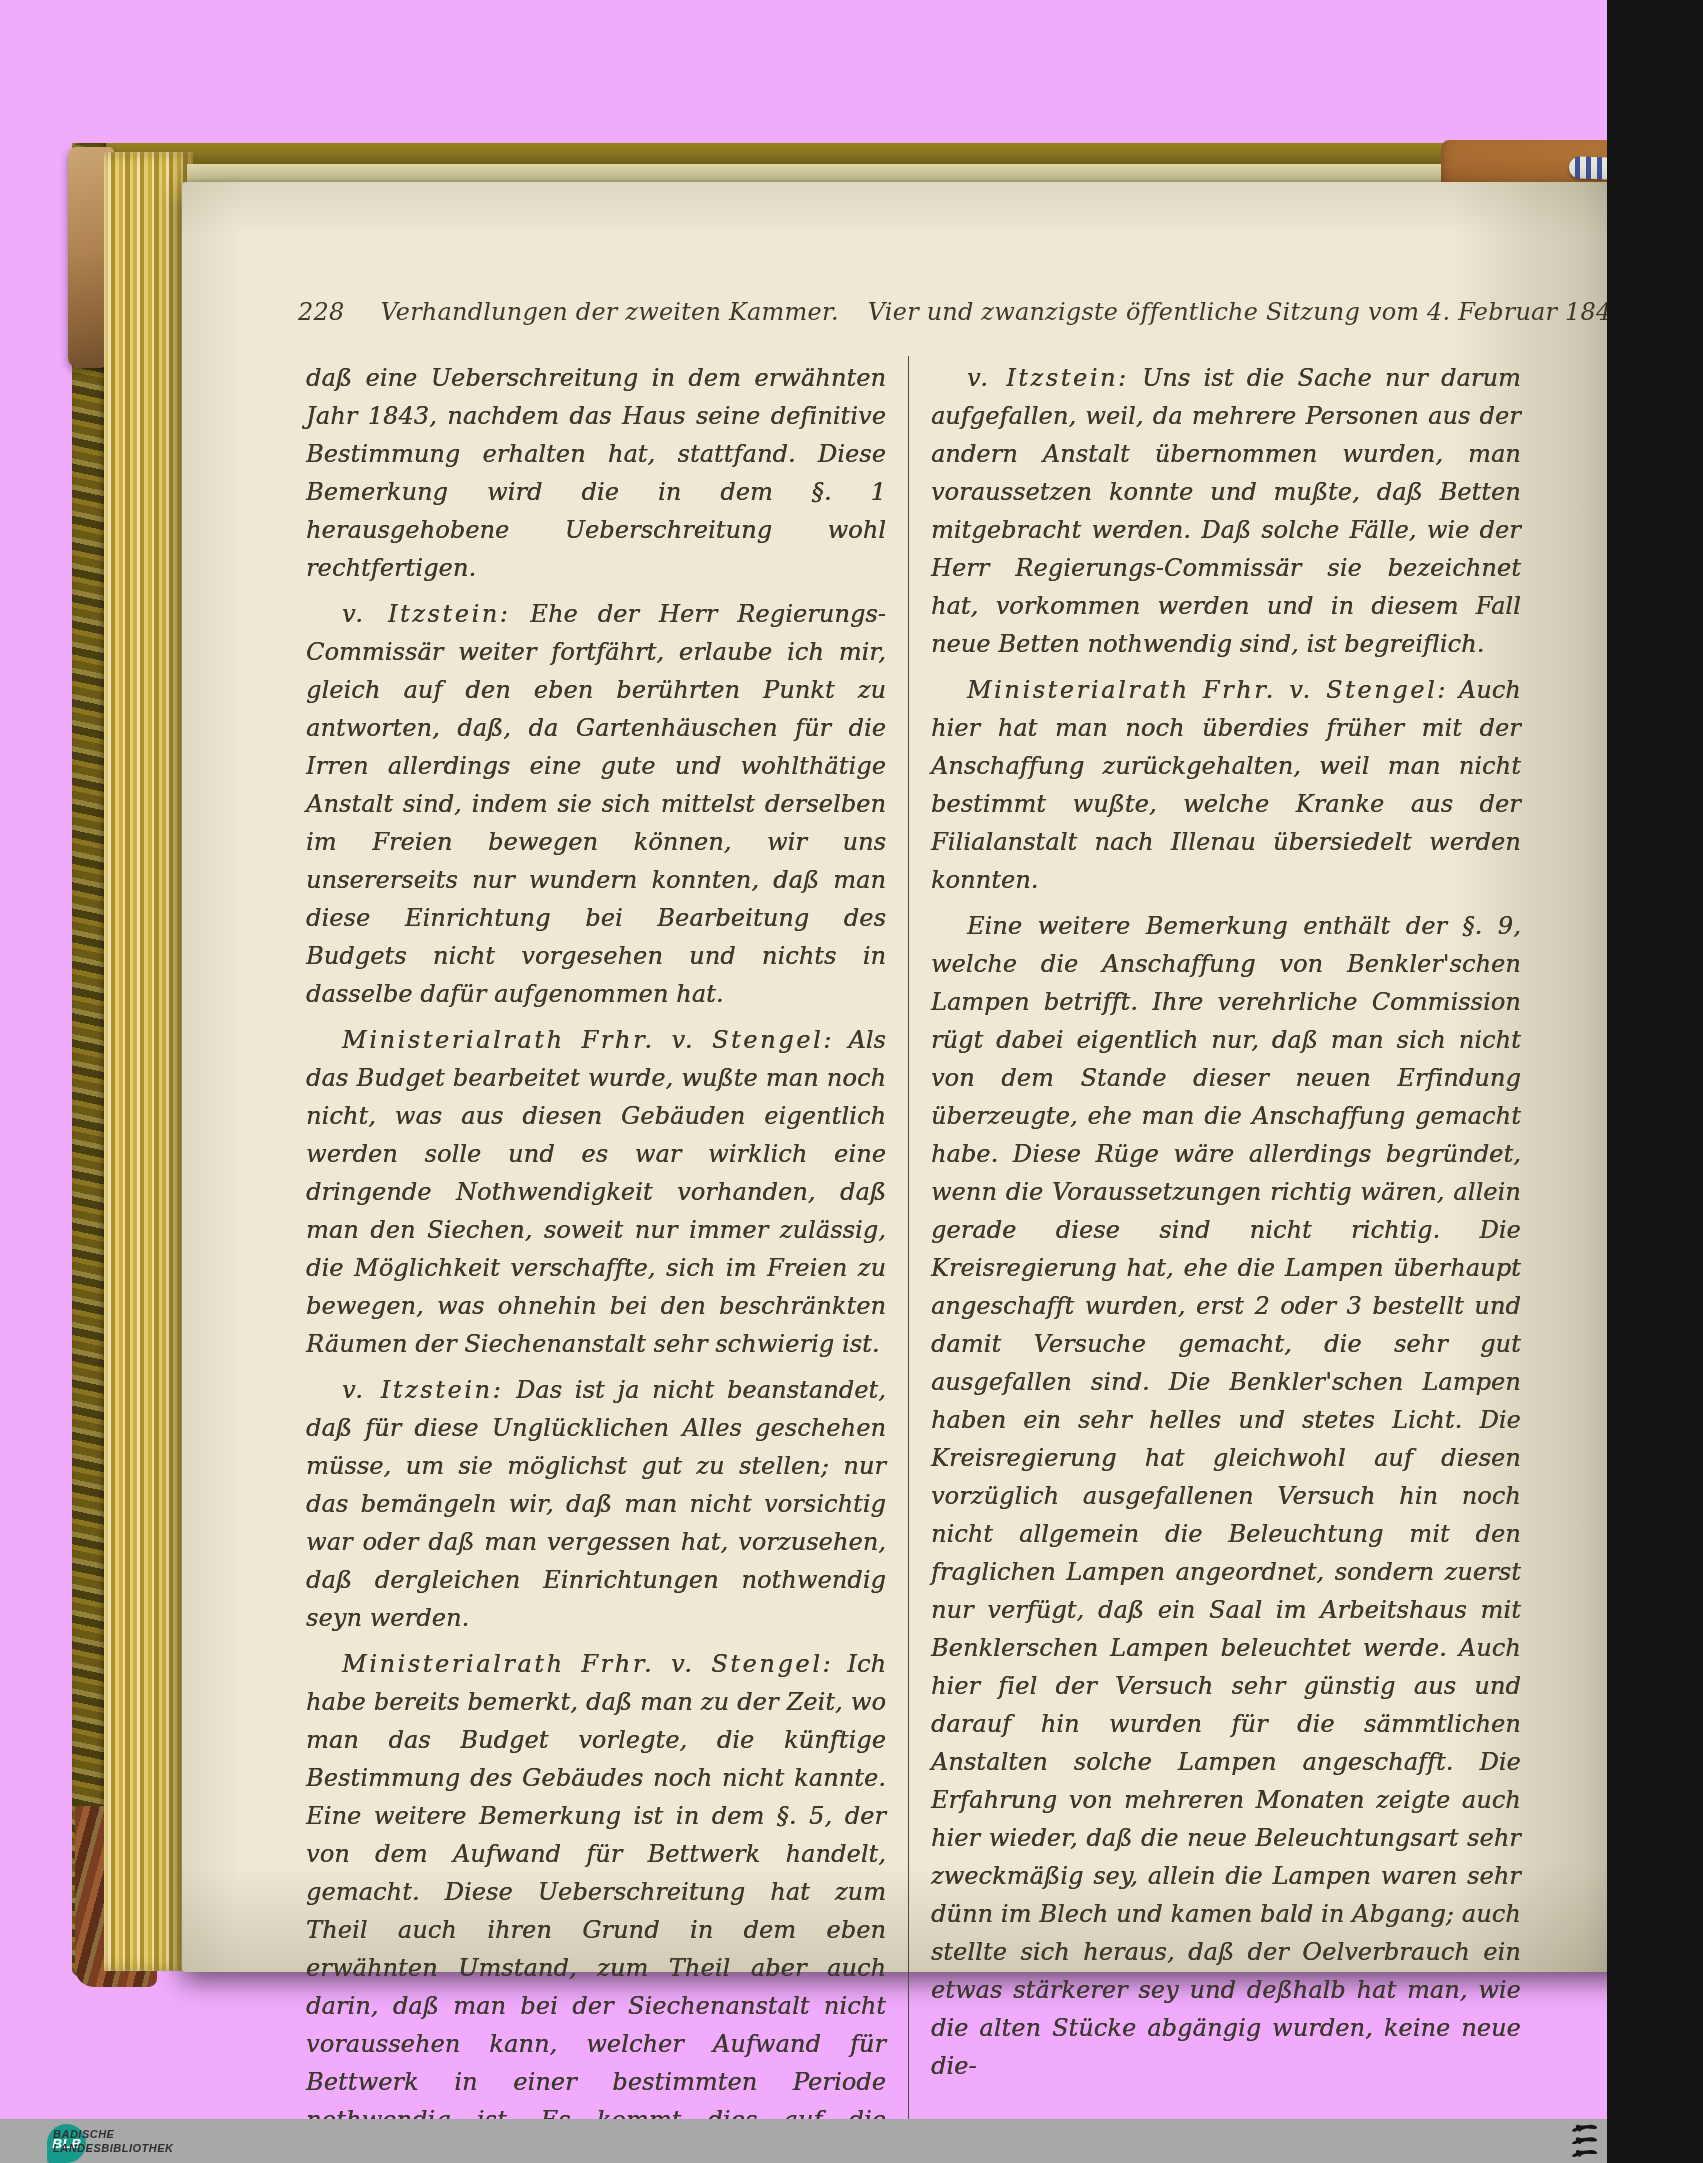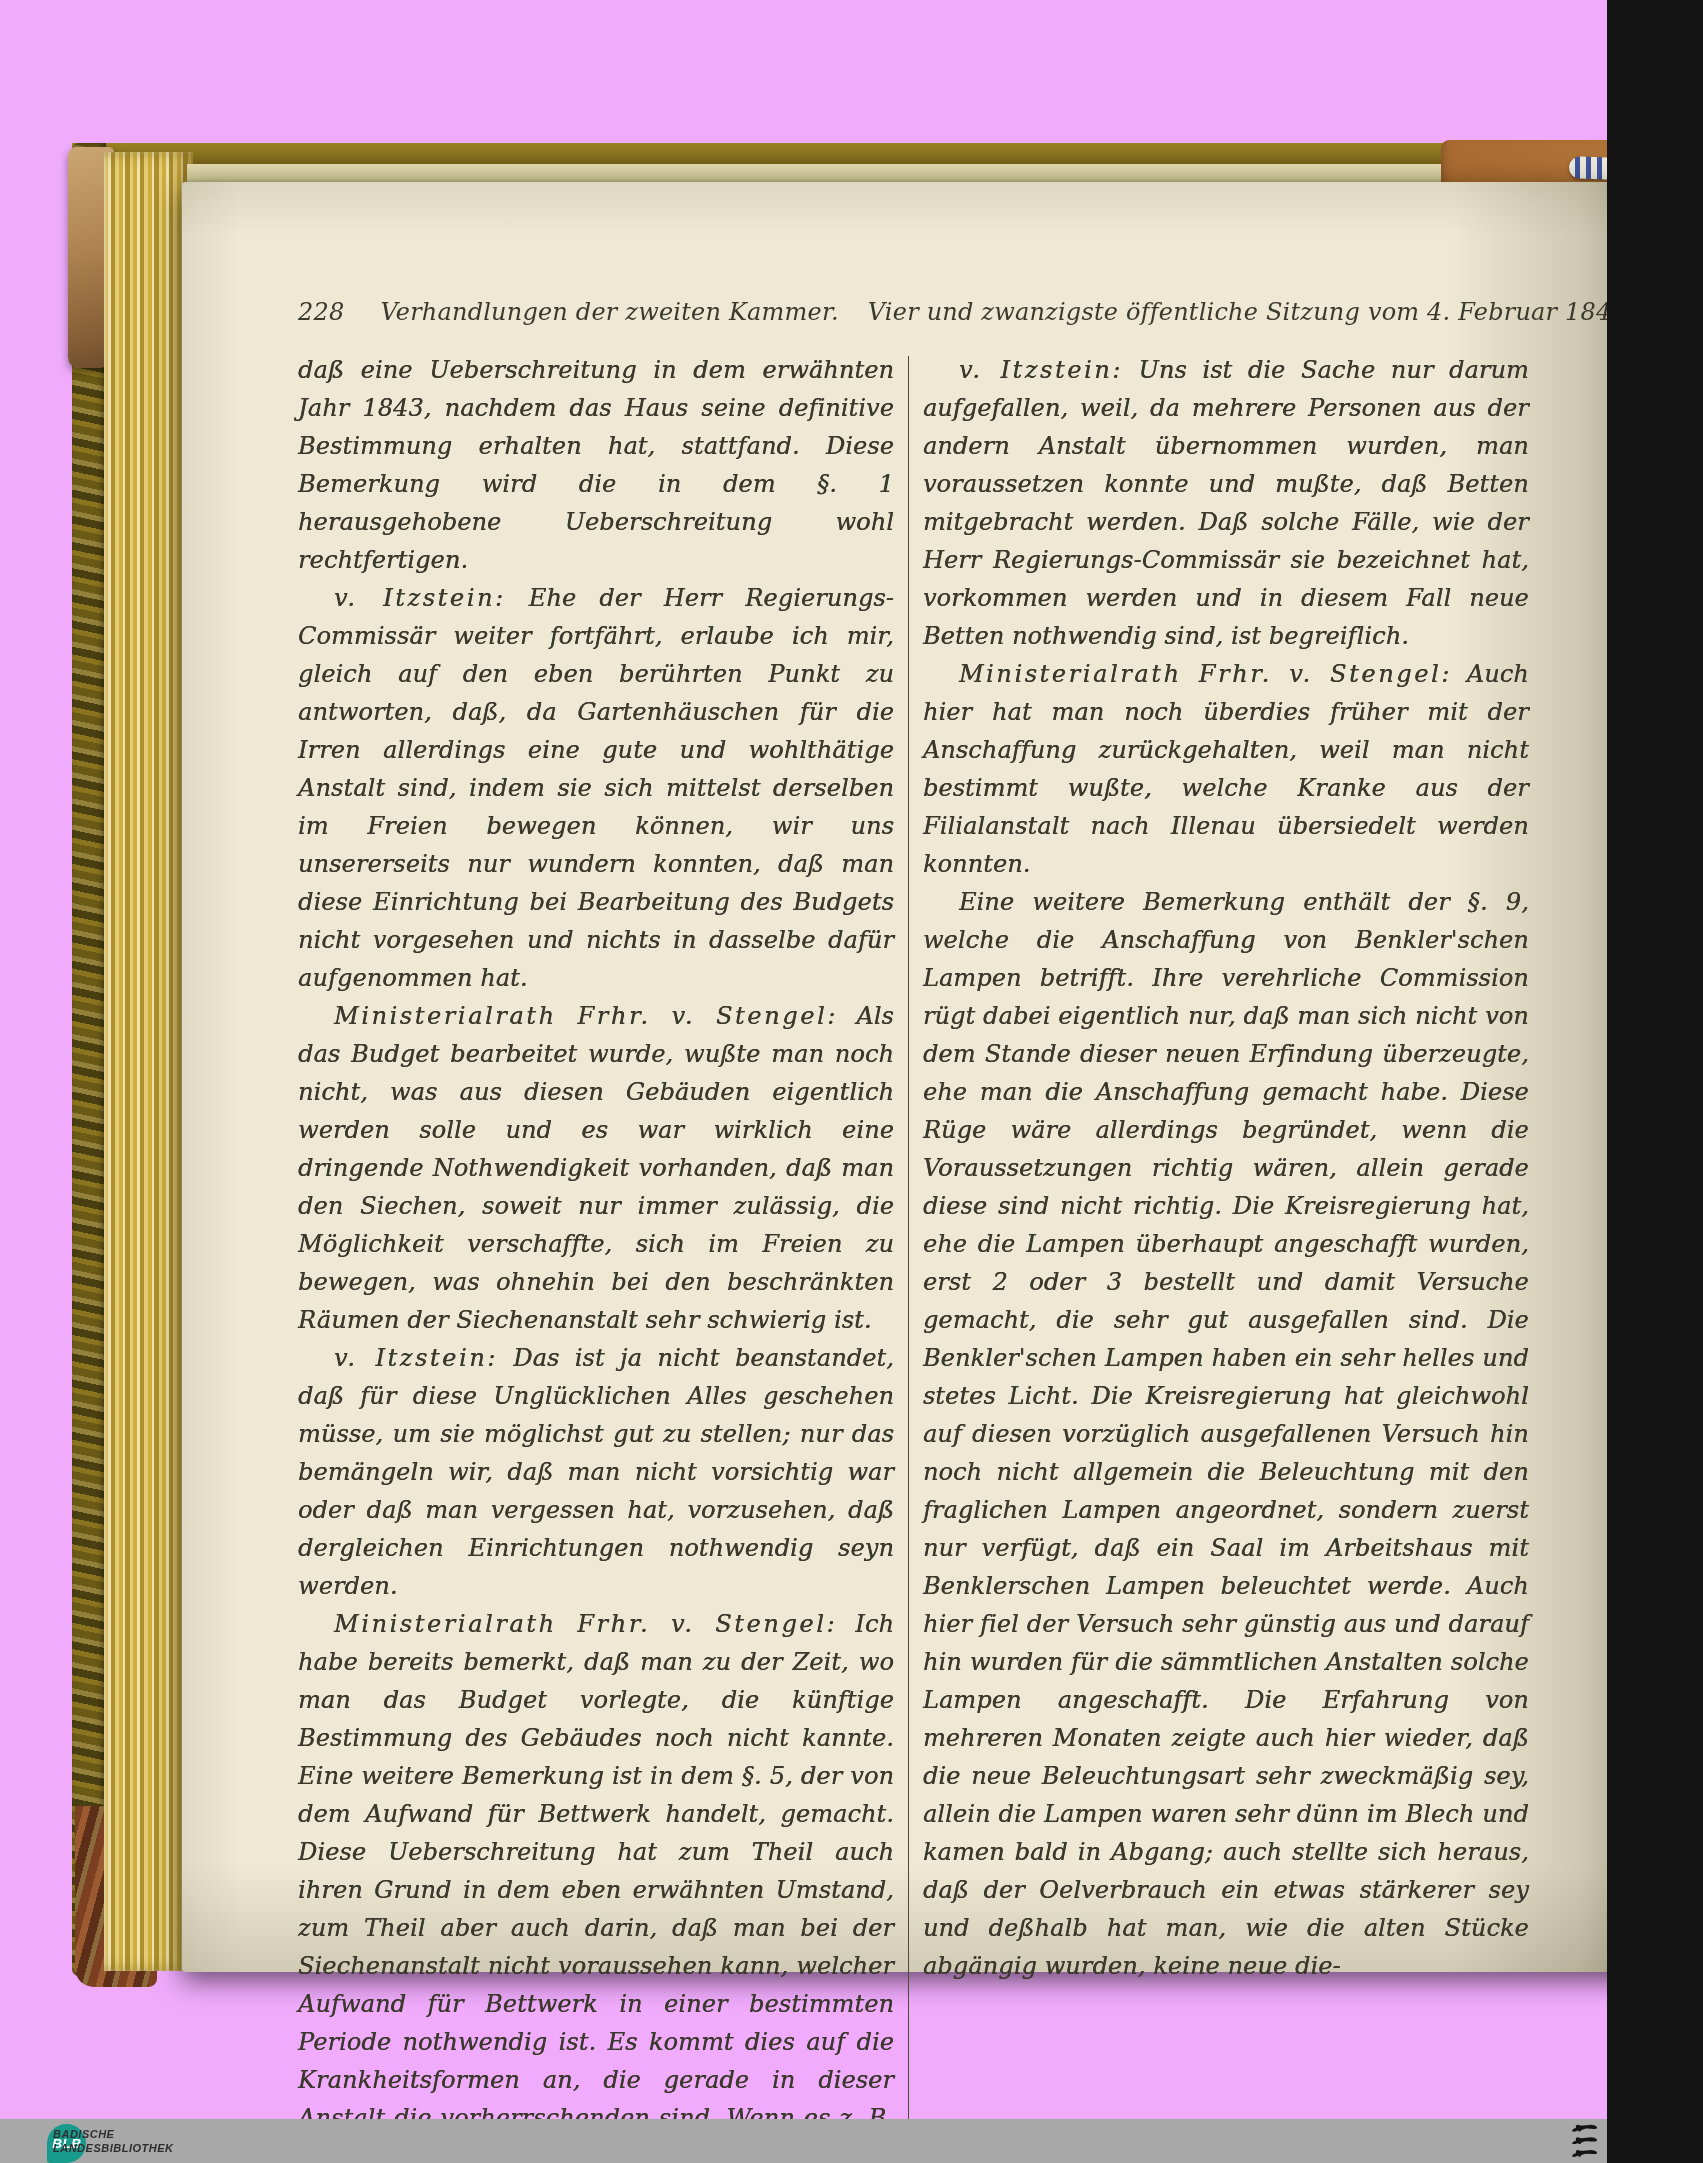--- a/index.html
+++ b/index.html
@@ -45,21 +45,21 @@
   .page-header{position:absolute;left:116px;top:116px;width:1261px;font-size:24px;
     white-space:nowrap;letter-spacing:0.2px;}
   .page-header .pgnum{margin-right:36px;}
   .page-header .title{margin-right:29px;}
   .columns{position:absolute;left:116px;top:169px;width:1244px;display:flex;align-items:stretch;}
   .col{font-size:24px;line-height:38px;text-align:justify;letter-spacing:0.1px;
     text-shadow:0.3px 0 0 currentColor;}
   .col-left{width:596px;}
   .col-right{width:606px;}
   .col-divider{width:1.7px;background:#4d4a38;margin:5.1px 13.6px 1.7px 13.6px;}
-  .para{margin:0;text-indent:36px;}
+  .para{margin:8px;text-indent:36px;}
   .para.flush{text-indent:0;}
   .speaker{letter-spacing:2.6px;}
 
   
   .footer-bar{position:absolute;left:0;top:2119px;width:1704px;height:44px;background:#a8a8a8;
     font-family:"Liberation Sans", sans-serif;}
   .blb-logo{position:absolute;left:3.4px;top:5.1px;width:39px;height:39px;background:#189a8c;
     border-radius:20.4px 20.4px 20.4px 2.6px;display:flex;align-items:center;justify-content:center;margin-left:44px;}
   .blb-logo span{color:#ffffff;font-weight:bold;font-size:13.6px;letter-spacing:0.4px;}
   .lib-name{position:absolute;left:53px;top:7.7px;color:#2e2e2e;font-weight:bold;

